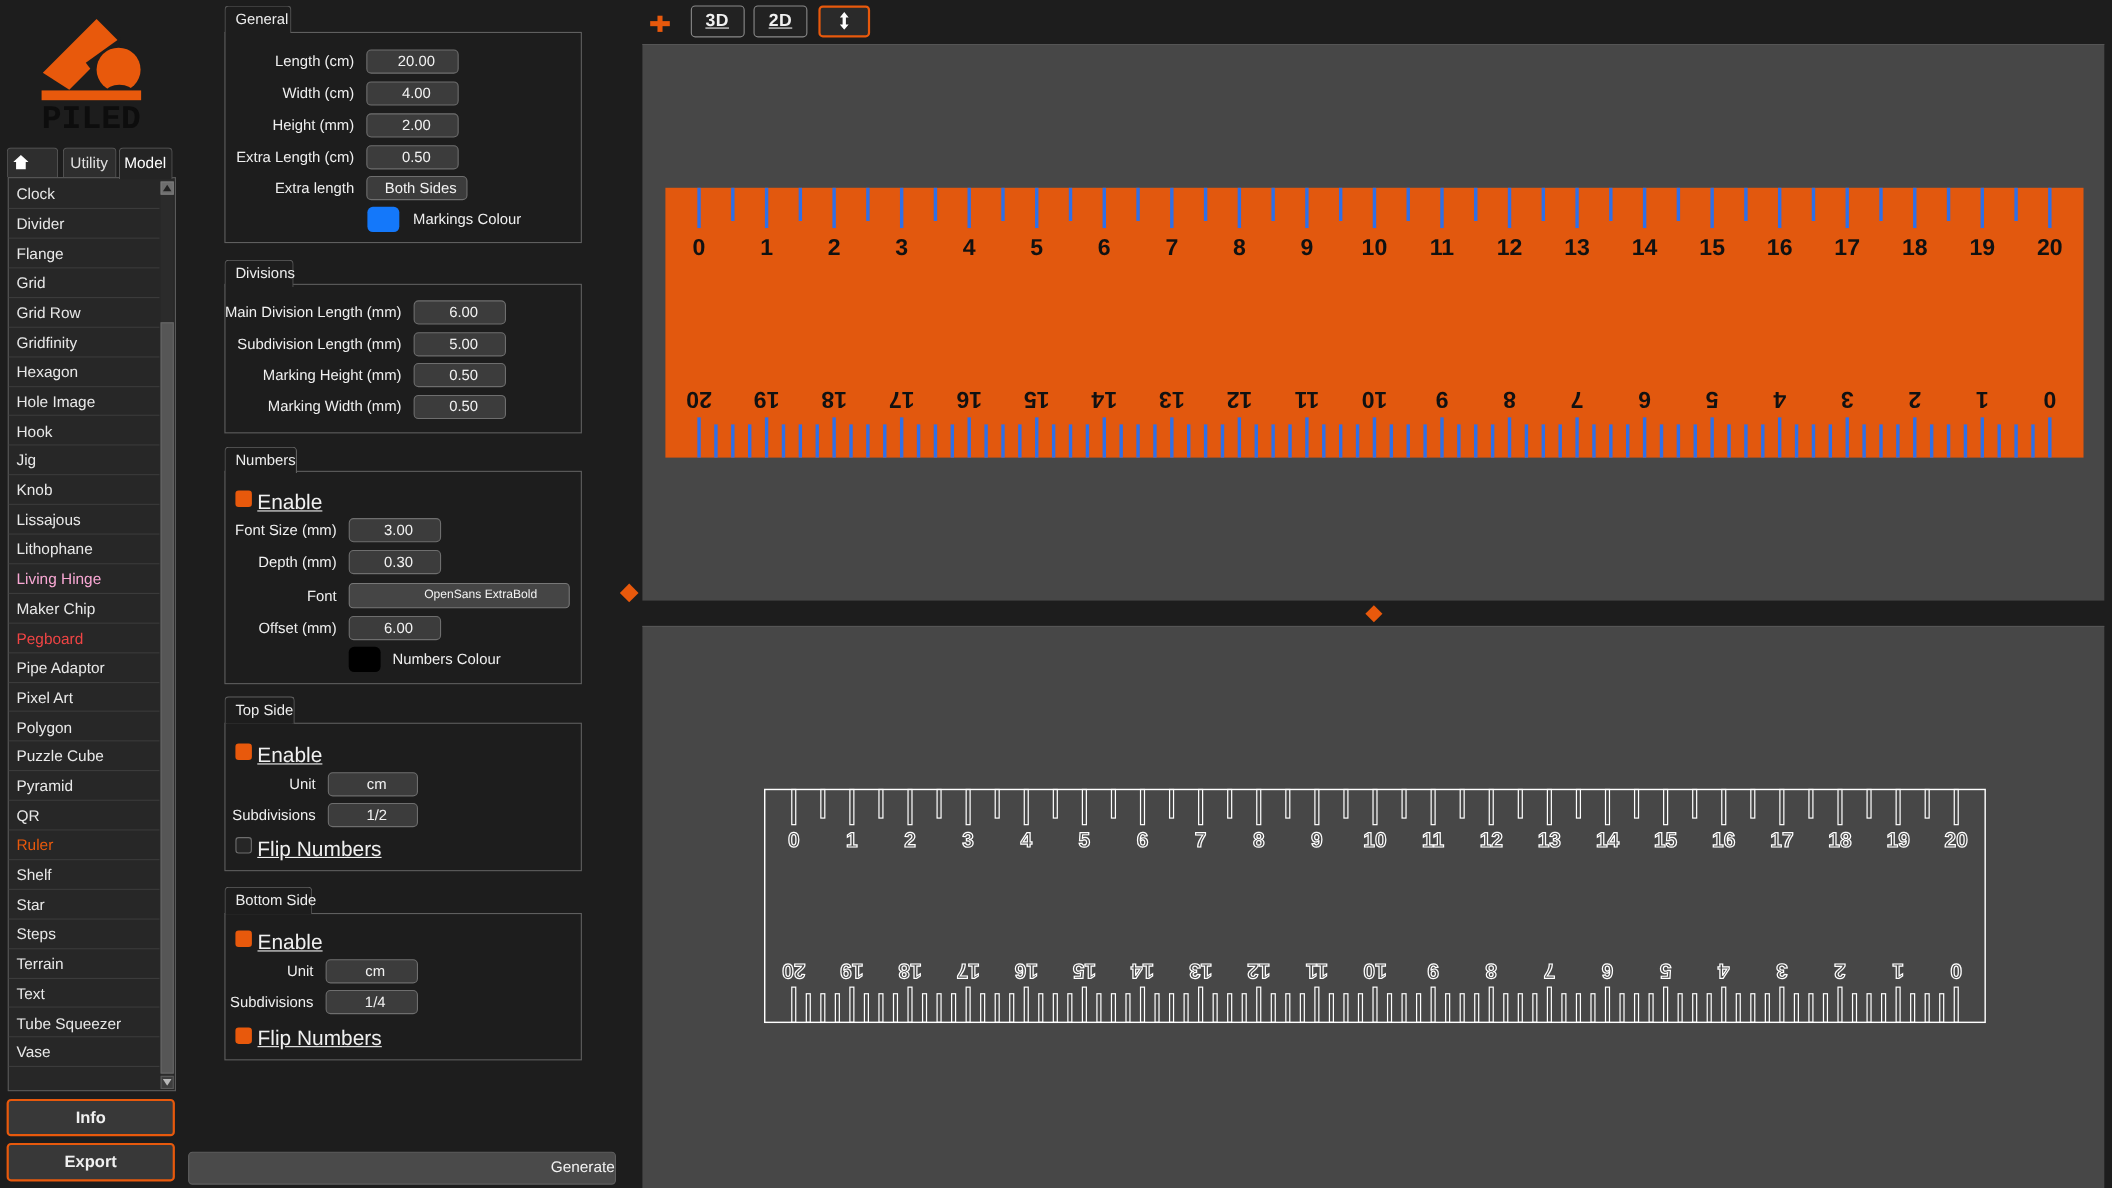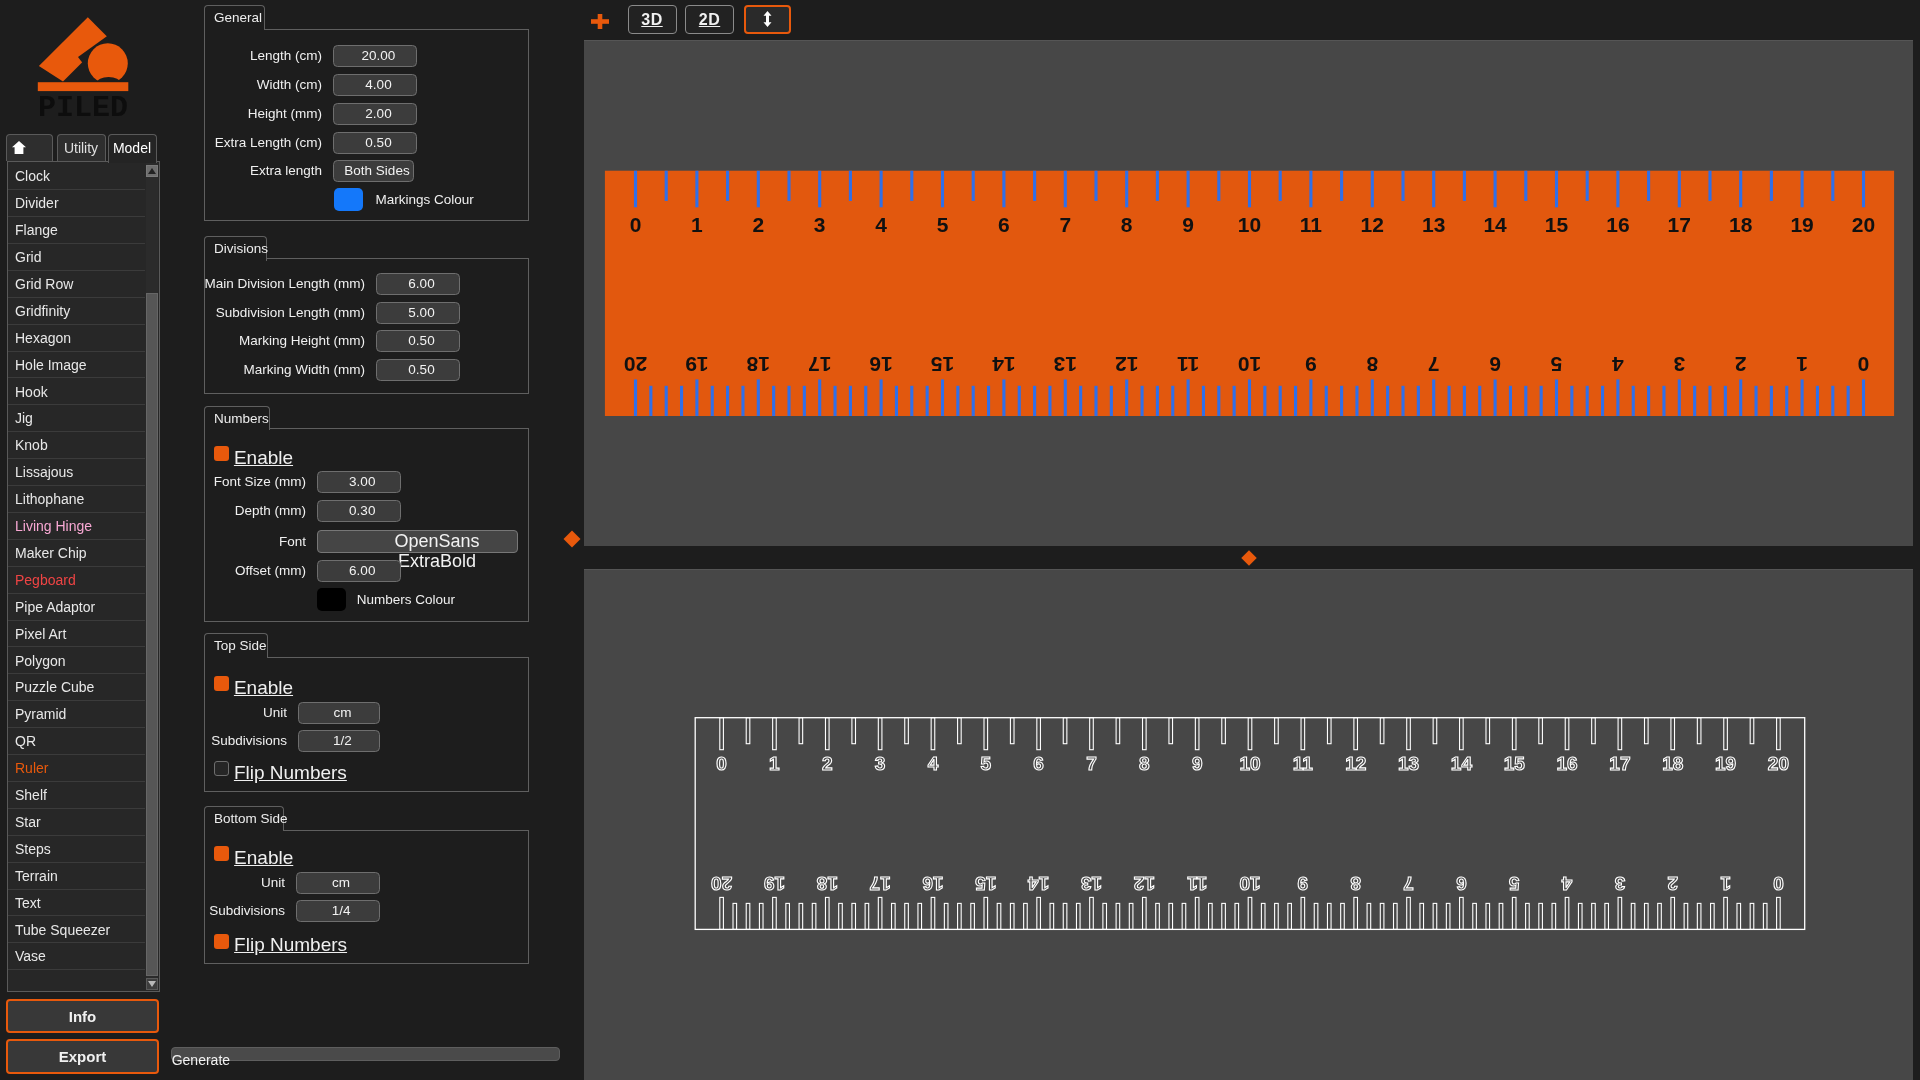--- a/index.html
+++ b/index.html
@@ -7,21 +7,21 @@
 .li { position:absolute; left:8px; width:137px; height:26.9px; line-height:26.5px;
   padding-left:7px; font-size:14px; border-bottom:1px solid #3b3b3b; }
 .gtab { position:absolute; height:24.5px; background:#1d1d1d; border:1px solid #5f5f5f;
   border-bottom:none; border-radius:4px 4px 0 0; color:#ededed; font-size:13.5px;
   line-height:23px; padding-left:9px; z-index:3; white-space:nowrap; }
 .gbox { position:absolute; left:204px; width:324.5px; border:1px solid #5f5f5f; background:#1d1d1d; }
 .lab { position:absolute; color:#f0f0f0; font-size:13.5px; }
 .inp { position:absolute; height:22px; background:#3c3c3c; border:1px solid #6e6e6e;
   border-radius:4.5px; color:#f2f2f2; font-size:13.5px; line-height:20px; padding-left:7px;text-align:center; }
 .btnf { position:absolute; height:22.5px; background:#454545; border:1px solid #777;
-  border-radius:4px; color:#f2f2f2; font-size:18px; line-height:20px; text-align:center;padding-left:39px; }
+  border-radius:4px; color:#f2f2f2; font-size:11px; line-height:20px; text-align:center;padding-left:39px; }
 .cb { position:absolute; width:15px; height:15px; border-radius:3px; }
 .cb.on { background:#e8590c; }
 .cb.off { background:#262626; border:1px solid #6e6e6e; }
 .cblab { position:absolute; color:#f0f0f0; font-size:19px;text-decoration:underline; }
 .obtn { position:absolute; border:2px solid #e8590c; border-radius:4px;
   background:#383838; color:#f0f0f0; font-size:15px; text-align:center;font-weight:bold; }
 .tbtn { position:absolute; top:5px; height:29px; width:49px; background:#222;
   border:1px solid #8a8a8a; border-radius:4px; color:#f0f0f0; font-size:16px;
   font-weight:bold; text-align:center; line-height:27px; letter-spacing:0.5px;text-decoration:underline; }
 </style></head>
@@ -94,21 +94,21 @@
 <div class="gbox" style="top:28.5px;height:192.5px"></div>
 <div class="lab" style="left:102px;top:47.8px;width:220px;text-align:right">Length (cm)</div>
 <div class="inp" style="left:333px;top:44.8px;width:84px">20.00</div>
 <div class="lab" style="left:102px;top:76.8px;width:220px;text-align:right">Width (cm)</div>
 <div class="inp" style="left:333px;top:73.8px;width:84px">4.00</div>
 <div class="lab" style="left:102px;top:105.5px;width:220px;text-align:right">Height (mm)</div>
 <div class="inp" style="left:333px;top:102.5px;width:84px">2.00</div>
 <div class="lab" style="left:102px;top:134.6px;width:220px;text-align:right">Extra Length (cm)</div>
 <div class="inp" style="left:333px;top:131.6px;width:84px">0.50</div>
 <div class="lab" style="left:102px;top:163.2px;width:220px;text-align:right">Extra length</div>
-<div class="inp" style="left:333px;top:160.2px;width:81px">Both Sides</div>
+<div class="inp" style="left:333px;top:160.2px;width:92px">Both Sides</div>
 <div class="abs" style="left:334px;top:188px;width:28.5px;height:23px;background:#1478fa;border-radius:5px"></div>
 <div class="lab" style="left:375.5px;top:192px">Markings Colour</div>
 
 <div class="gtab" style="left:204px;top:236px;width:63px">Divisions</div>
 <div class="gbox" style="top:258px;height:135.5px"></div>
 <div class="lab" style="left:145px;top:275.6px;width:220px;text-align:right">Main Division Length (mm)</div>
 <div class="inp" style="left:376px;top:272.6px;width:84px">6.00</div>
 <div class="lab" style="left:145px;top:304.5px;width:220px;text-align:right">Subdivision Length (mm)</div>
 <div class="inp" style="left:376px;top:301.5px;width:84px">5.00</div>
 <div class="lab" style="left:145px;top:333.4px;width:220px;text-align:right">Marking Height (mm)</div>
@@ -145,21 +145,21 @@
 <div class="gbox" style="top:830.3px;height:134.2px"></div>
 <div class="cb on" style="left:213.7px;top:846.4px"></div>
 <div class="cblab" style="left:234.1px;top:847.1px">Enable</div>
 <div class="lab" style="left:65px;top:874.9px;width:220px;text-align:right">Unit</div>
 <div class="inp" style="left:295.6px;top:871.9px;width:84px">cm</div>
 <div class="lab" style="left:65px;top:903.1px;width:220px;text-align:right">Subdivisions</div>
 <div class="inp" style="left:295.6px;top:900.1px;width:84px">1/4</div>
 <div class="cb on" style="left:213.7px;top:933.6px"></div>
 <div class="cblab" style="left:234.1px;top:934.3px">Flip Numbers</div>
 
-<div class="abs" style="left:170.7px;top:1047.2px;width:389.3px;height:14px;background:#4a4a4a;border:1px solid #5e5e5e;border-radius:4px;color:#f2f2f2;font-size:14px;text-align:left;line-height:25px">Generate</div>
+<div class="abs" style="left:170.7px;top:1047.2px;width:389.3px;height:30px;background:#4a4a4a;border:1px solid #5e5e5e;border-radius:4px;color:#f2f2f2;font-size:14px;text-align:right;line-height:25px">Generate</div>
 
 <svg class="abs" style="left:591px;top:14px" width="18" height="15" viewBox="0 0 18 15">
     <rect x="6.7" y="0" width="4.6" height="15" fill="#e8590c"></rect>
     <rect x="0" y="5.2" width="18" height="4.6" fill="#e8590c"></rect>
   </svg>
 <div class="tbtn" style="left:627.5px">3D</div>
 <div class="tbtn" style="left:685px">2D</div>
 <div class="obtn" style="left:744px;top:4.5px;width:47px;height:29px;background:#2a2a2a"></div>
 <svg class="abs" style="left:763px;top:11px" width="9" height="16" viewBox="0 0 9 16">
     <path d="M4.5 0 L8.5 4.8 L6 4.8 L6 11.2 L8.5 11.2 L4.5 16 L0.5 11.2 L3 11.2 L3 4.8 L0.5 4.8 Z" fill="#fff"></path>

